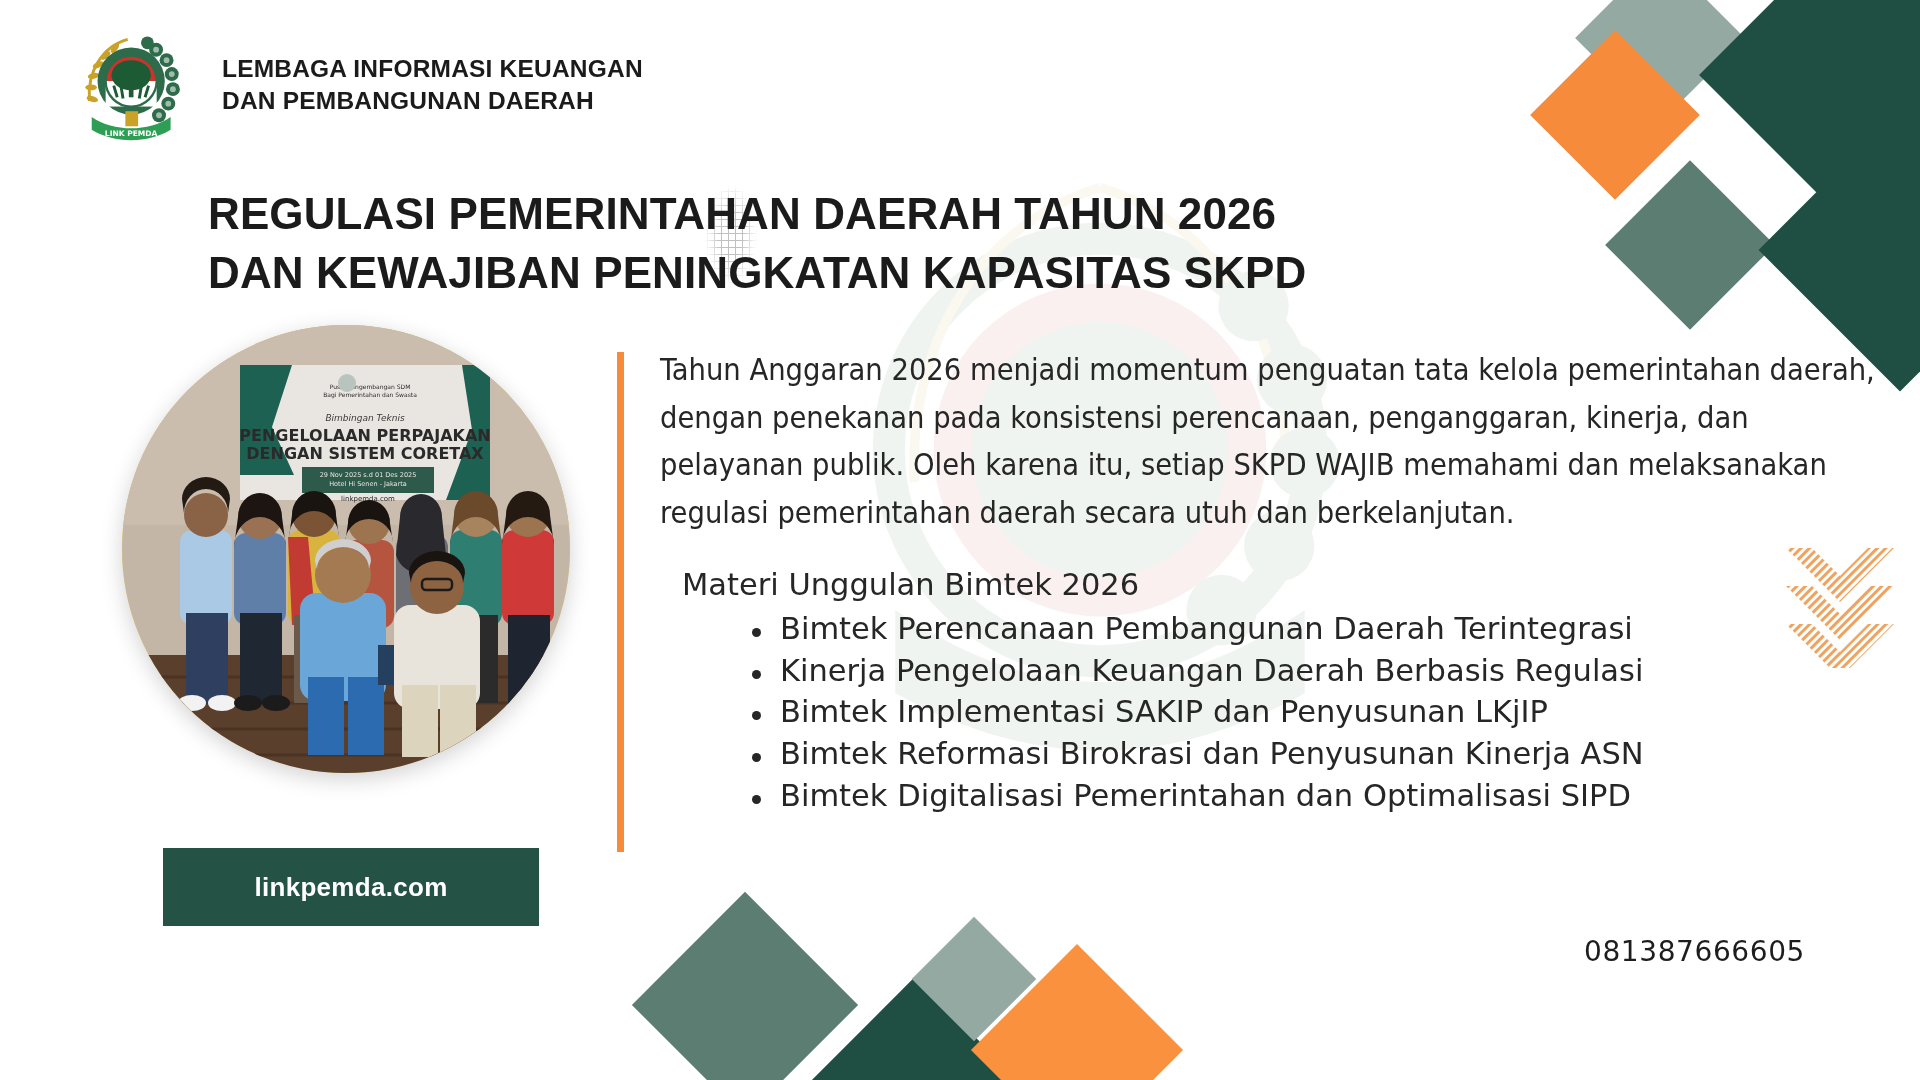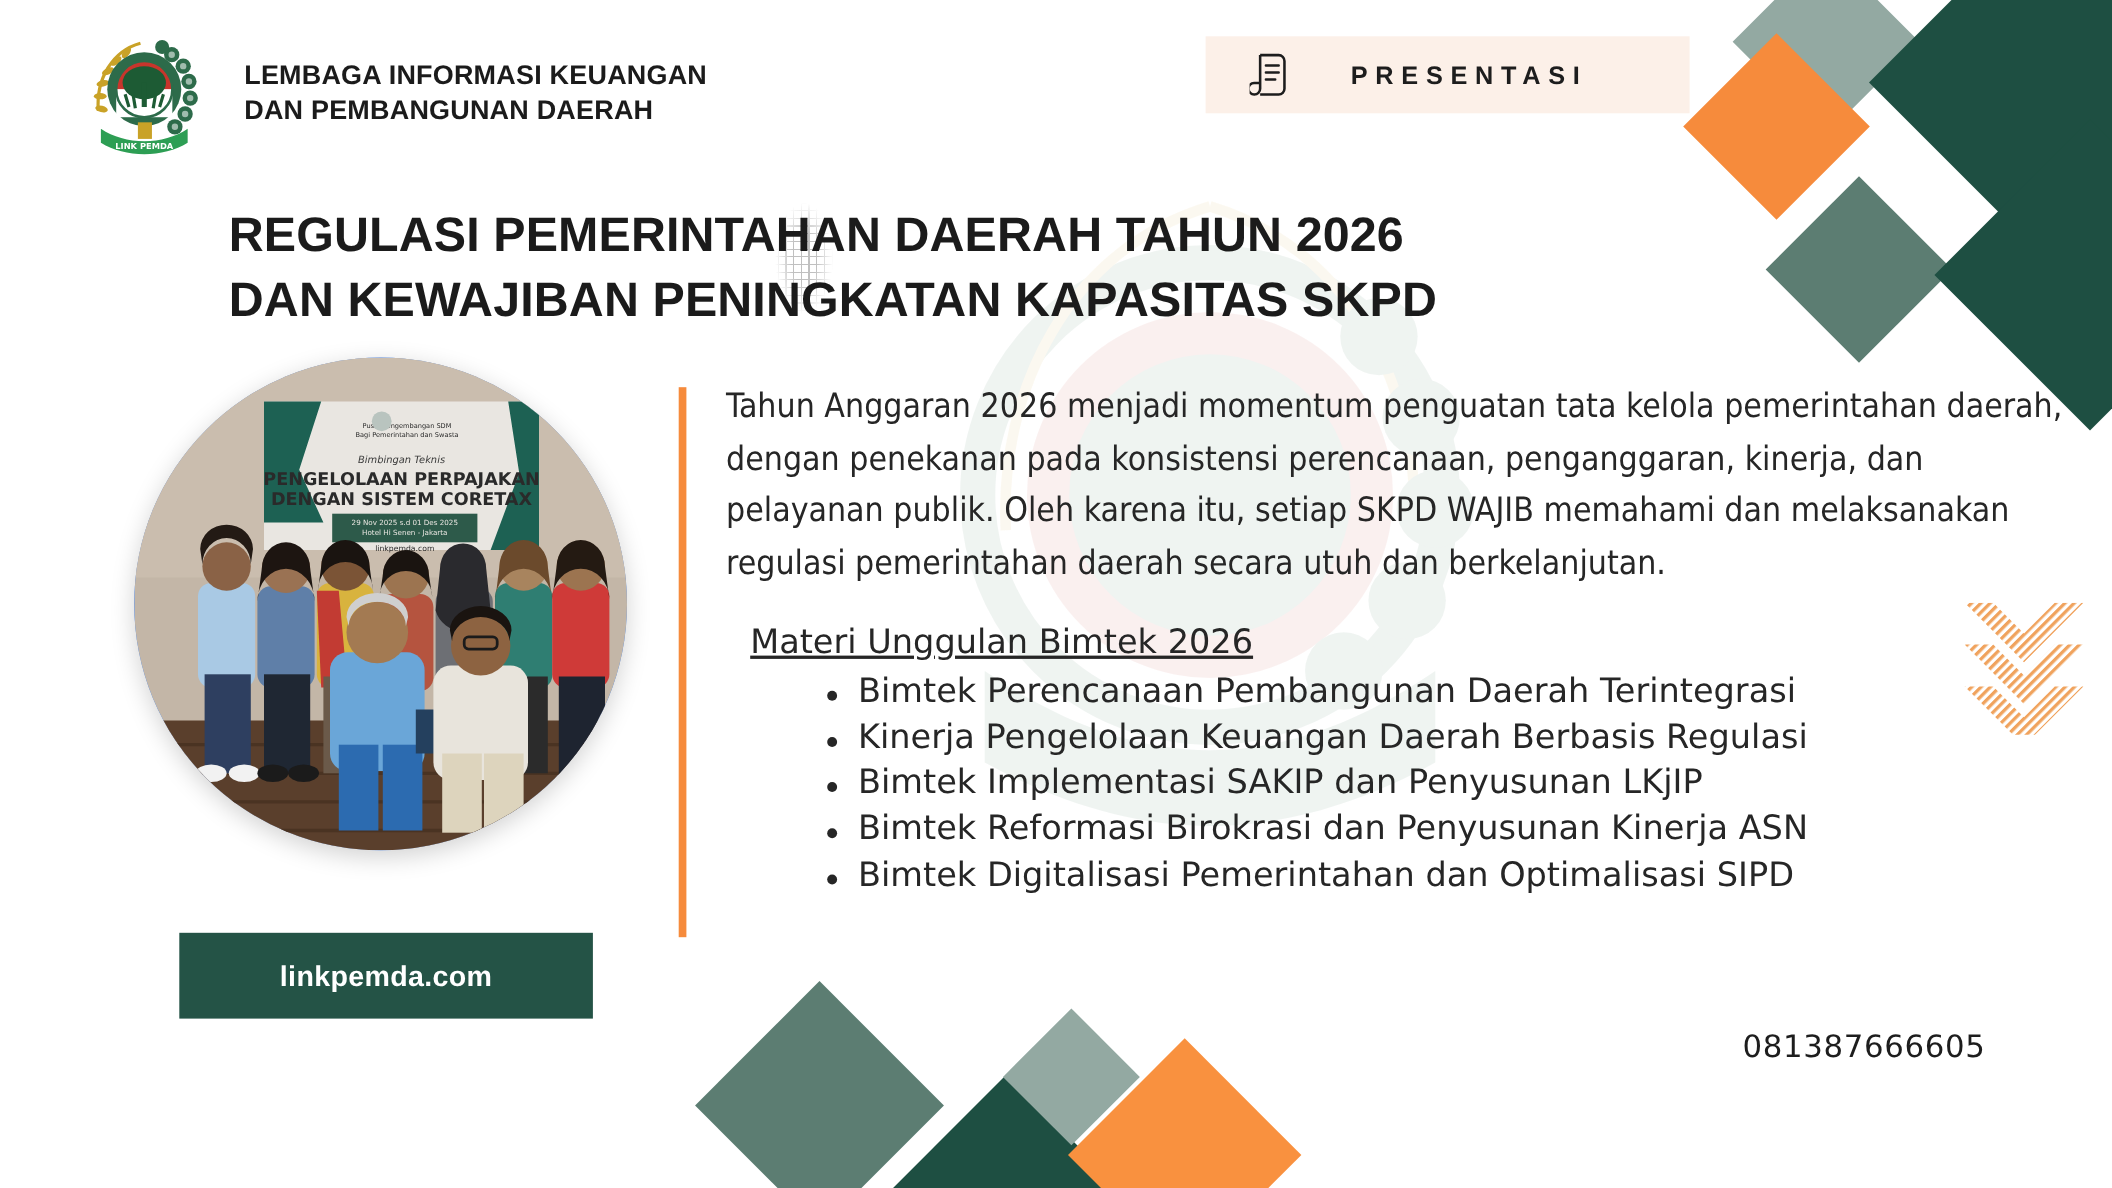--- a/index.html
+++ b/index.html
@@ -56,21 +56,21 @@
     font-size:44px;font-weight:bold;color:#1b1b1b;
     line-height:1.34;letter-spacing:.1px;margin-left:43px;
   }
   .main-title div{white-space:nowrap;}
 
   
   .photo-wrap{
     position:absolute;left:122px;top:325px;width:448px;height:448px;
     border-radius:50%;overflow:hidden;
     box-shadow:0 6px 22px rgba(0,0,0,.18);
-    background:#3b82f6;
+    background:#fde047;
   }
   .photo{position:absolute;inset:0;}
 
   
   .link-btn{
     position:absolute;left:163px;top:848px;width:376px;height:78px;
     background:#245346;color:#fff;
     display:flex;align-items:center;justify-content:center;
     font-size:26px;font-weight:bold;letter-spacing:.3px;
   }
@@ -80,21 +80,20 @@
   .body-col{position:absolute;left:660px;top:346px;width:1230px;}
   .para{
     font-size:30.5px;color:#262626;line-height:1.565;
     font-family:"DejaVu Sans", sans-serif;
     font-stretch:condensed;
     margin:0 0 30px 0;
   }
   .sub-head{
     font-size:30.5px;color:#262626;margin:0 0 6px 22px;
     font-family:"DejaVu Sans", sans-serif;
-    text-decoration:underline;
   }
   ul.bullets{margin:0;padding:0 0 0 92px;list-style:none;}
   ul.bullets li{
     font-size:30.5px;color:#262626;line-height:1.37;
     font-family:"DejaVu Sans", sans-serif;
     position:relative;padding-left:28px;
   }
   ul.bullets li:before{
     content:"";position:absolute;left:0;top:20px;
     width:9px;height:9px;border-radius:50%;background:#262626;
@@ -206,28 +205,20 @@
     <path d="M34 150 C72 176 132 176 170 150 L170 172 C132 196 72 196 34 172 Z" fill="#2d9e54"></path>
     <rect x="92" y="140" width="22" height="26" fill="#c9a227"></rect>
     <text x="102" y="182" font-family="DejaVu Sans, sans-serif" font-size="13" font-weight="bold" fill="#ffffff" text-anchor="middle">LINK PEMDA</text>
   </svg>
 
   <div class="org-title">
     <div>LEMBAGA INFORMASI KEUANGAN</div>
     <div>DAN PEMBANGUNAN DAERAH</div>
   </div>
 
-  <div class="badge">
-    <svg class="badge-icon" viewBox="0 0 34 38">
-      <path d="M9 2 h16 a5 5 0 0 1 5 5 v24 a5 5 0 0 1 -5 5 h-16" fill="none" stroke="#1d1d1d" stroke-width="2.2" stroke-linejoin="round"></path>
-      <path d="M9 2 v29 a5 5 0 0 1 -5 5 a5 5 0 0 1 -0.2 -10 h5.2" fill="none" stroke="#1d1d1d" stroke-width="2.2" stroke-linejoin="round"></path>
-      <path d="M14 11 h11 M14 17 h11 M14 23 h8" stroke="#1d1d1d" stroke-width="2.2" stroke-linecap="round"></path>
-    </svg>
-    <span class="badge-text">PRESENTASI</span>
-  </div>
 
   <div class="main-title">
     <div>REGULASI PEMERINTAHAN DAERAH TAHUN 2026</div>
     <div>DAN KEWAJIBAN PENINGKATAN KAPASITAS SKPD</div>
   </div>
 
   <div class="photo-wrap">
     <svg class="photo" viewBox="0 0 448 448" preserveAspectRatio="xMidYMid slice">
 
       <rect x="0" y="0" width="448" height="448" fill="#c3b6a7"></rect>

